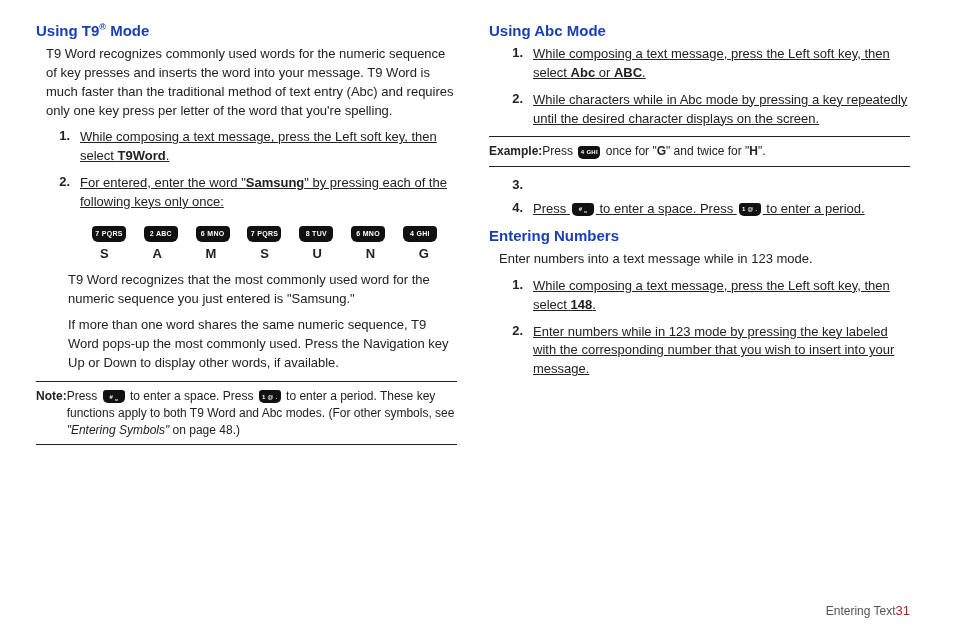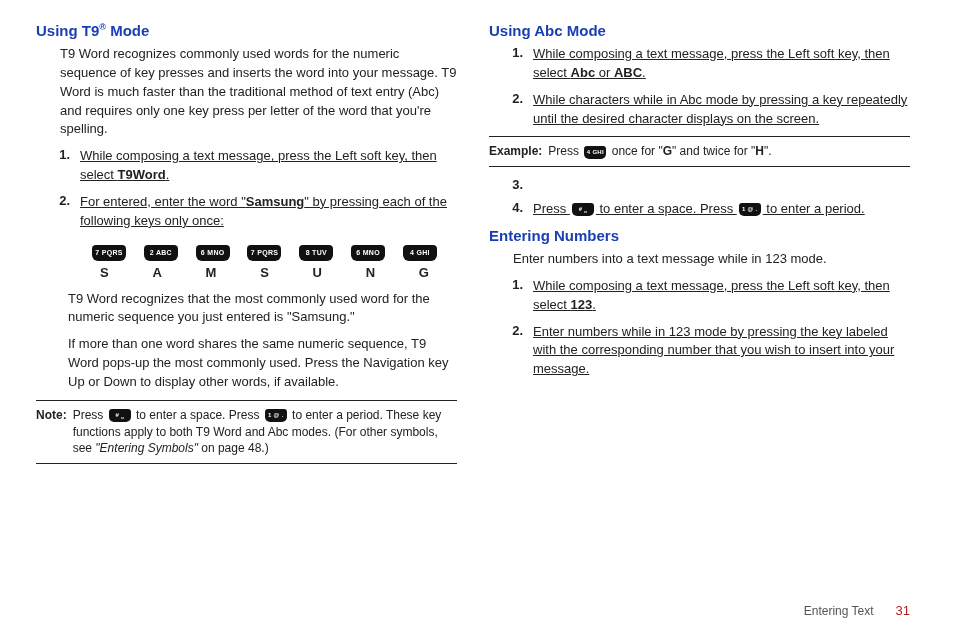--- a/index.html
+++ b/index.html
@@ -36,21 +36,21 @@
   sup.reg {
     font-size: 9px;
     vertical-align: super;
   }
   p {
     font-size: 13px;
     line-height: 1.45;
     margin: 0 0 8px 0;
   }
   .intro {
-    margin-left: 24px;
+    margin-left: 10px;
   }
   ol.steps {
     list-style: none;
     margin: 0;
     padding: 0;
   }
   ol.steps > li {
     display: flex;
     align-items: flex-start;
     gap: 10px;
@@ -115,49 +115,46 @@
   .note-block, .example-block {
     border-top: 1px solid #222;
     border-bottom: 1px solid #222;
     padding: 6px 0;
     margin: 8px 0 10px 0;
     font-size: 12px;
     line-height: 1.4;
   }
   .note-block {
     display: flex;
-    gap: 6px;
   }
   .note-label {
     font-weight: 700;
     white-space: nowrap;
   }
   .note-body {
     flex: 1;
   }
   .example-block {
     display: flex;
-    gap: 6px;
     align-items: center;
     flex-wrap: wrap;
   }
   .example-label {
     font-weight: 700;
   }
   .italic {
     font-style: italic;
   }
   .footer {
     position: absolute;
     bottom: 18px;
     right: 44px;
     font-size: 12px;
     color: #555;
     display: flex;
-    gap: 22px;
     align-items: baseline;
   }
   .footer .pnum {
     font-size: 13px;
     color: #b91c1c;
   }
   .inline-key {
     vertical-align: middle;
     margin: 0 2px;
   }
@@ -252,21 +249,21 @@
           </span>
         </li>
       </ol>
 
       <h2>Entering Numbers</h2>
       <p class="intro">Enter numbers into a text message while in 123 mode.</p>
       <ol class="steps">
         <li>
           <span class="num">1.</span>
           <span class="txt">
-            <span>While composing a text message, press the Left soft key, then select </span><span class="bold">123</span><span>.</span>
+            <span>While composing a text message, press the Left soft key, then select </span><span class="bold">148</span><span>.</span>
           </span>
         </li>
         <li>
           <span class="num">2.</span>
           <span class="txt">Enter numbers while in 123 mode by pressing the key labeled with the corresponding number that you wish to insert into your message.</span>
         </li>
       </ol>
     </div>
   </div>
 

